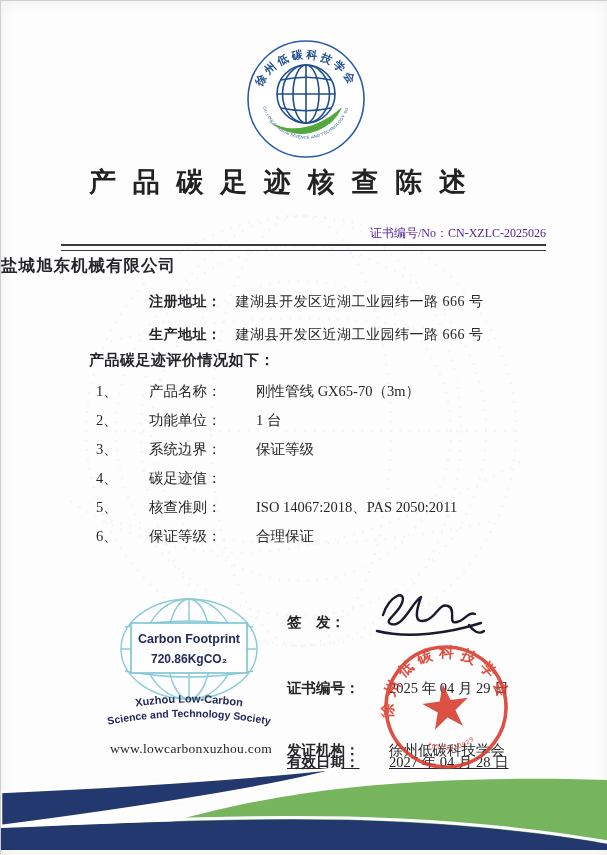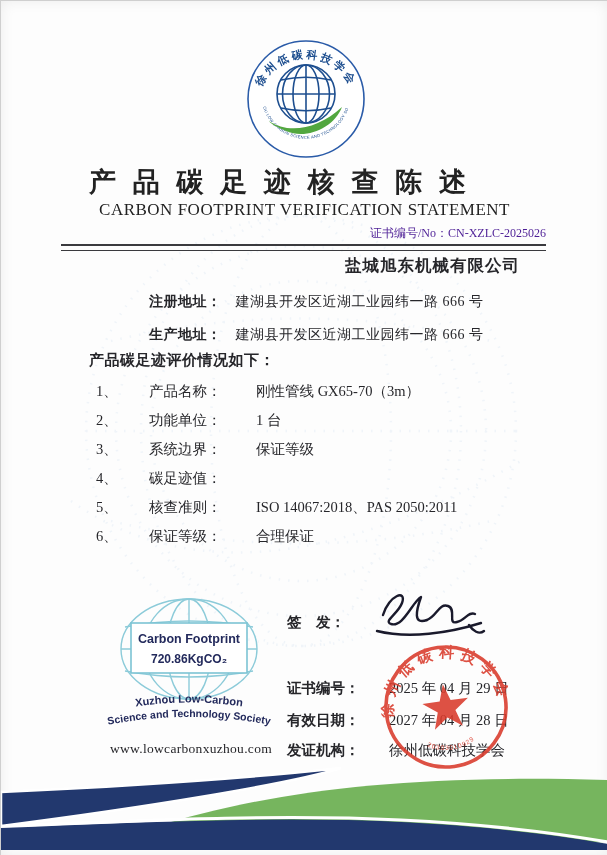--- a/index.html
+++ b/index.html
@@ -17,21 +17,21 @@
   .logo{left:243px;top:36px;width:124px;height:124px;}
 
   .title{left:0;top:163px;width:558px;text-align:center;
     font-size:27px;font-weight:bold;letter-spacing:5px;color:#222;}
   .subtitle{left:0;top:199px;width:607px;text-align:center;
     font-size:17px;letter-spacing:.5px;color:#222;}
   .certline{right:62px;top:224px;font-size:12px;color:#4c1d95;}
   .rule{left:60px;top:243px;width:485px;height:4px;
     border-top:2px solid #3a3a3e;border-bottom:1px solid #3a3a3e;}
 
-  .company{left:0;top:254px;width:519px;text-align:right;
+  .company{left:0;top:254px;width:519px;text-align:left;
     font-size:16.5px;font-weight:600;letter-spacing:1px;}
   .addr-row{font-size:14px;letter-spacing:.5px;}
   .addr1{left:148px;top:292px;}
   .addr2{left:148px;top:313px;margin-top:12px;}
   .addr-label{font-weight:600;margin-right:14px;}
 
   .section-heading{left:88px;top:350px;font-size:15px;font-weight:bold;letter-spacing:.5px;}
 
   .item-no{left:95px;width:40px;font-size:14.5px;}
   .item-label{left:148px;width:100px;font-size:14.5px;}
@@ -39,21 +39,21 @@
   .r1{top:381px;} .r2{top:410px;} .r3{top:439px;}
   .r4{top:468px;} .r5{top:497px;} .r6{top:526px;}
 
   .badge{left:102px;top:596px;width:172px;height:132px;}
   .website{left:70px;top:740px;width:240px;text-align:center;font-size:13.5px;letter-spacing:.3px;}
 
   .sign-label{left:286px;top:612px;font-size:14.5px;font-weight:600;}
   .signature{left:368px;top:580px;width:130px;height:66px;}
   .date-label{left:286px;font-size:14.5px;font-weight:600;}
   .date-value{left:388px;font-size:14.5px;}
-  .d1{top:678px;} .d2{top:710px;} .d3{top:740px;}
+  .d1{top:678px;} .d2{top:752px;text-decoration:underline;} .d3{top:740px;}
 
   .stamp{left:380px;top:641px;width:130px;height:130px;opacity:.88;
     transform:rotate(-8deg);}
 
   .footer-waves{left:0;bottom:6px;width:607px;height:84px;}
 </style>
 </head>
 <body>
 
 <div class="page">
@@ -90,21 +90,20 @@
       <ellipse cx="62" cy="57" rx="23.5" ry="29"></ellipse>
       <path d="M62,28 V86"></path>
       <path d="M33,57 H91"></path>
       <path d="M37,43 Q62,37.5 87,43"></path>
       <path d="M37,71 Q62,76.5 87,71"></path>
     </g>
     <path d="M25,84 C44,97 73,93 98,70 C90,91 62,103 42,94 C33,90 27,87 25,84 Z" fill="#52a73f"></path>
   </svg>
 
   <div class="abs title">产 品 碳 足 迹 核 查 陈 述</div>
-  <div class="abs subtitle">CARBON FOOTPRINT VERIFICATION STATEMENT</div>
   <div class="abs certline">
     <span>证书编号/No：</span><span>CN-XZLC-2025026</span>
   </div>
   <div class="abs rule"></div>
 
   <div class="abs company">盐城旭东机械有限公司</div>
   <div class="abs addr-row addr1">
     <span class="addr-label">注册地址：</span><span>建湖县开发区近湖工业园纬一路 666 号</span>
   </div>
   <div class="abs addr-row addr2">

